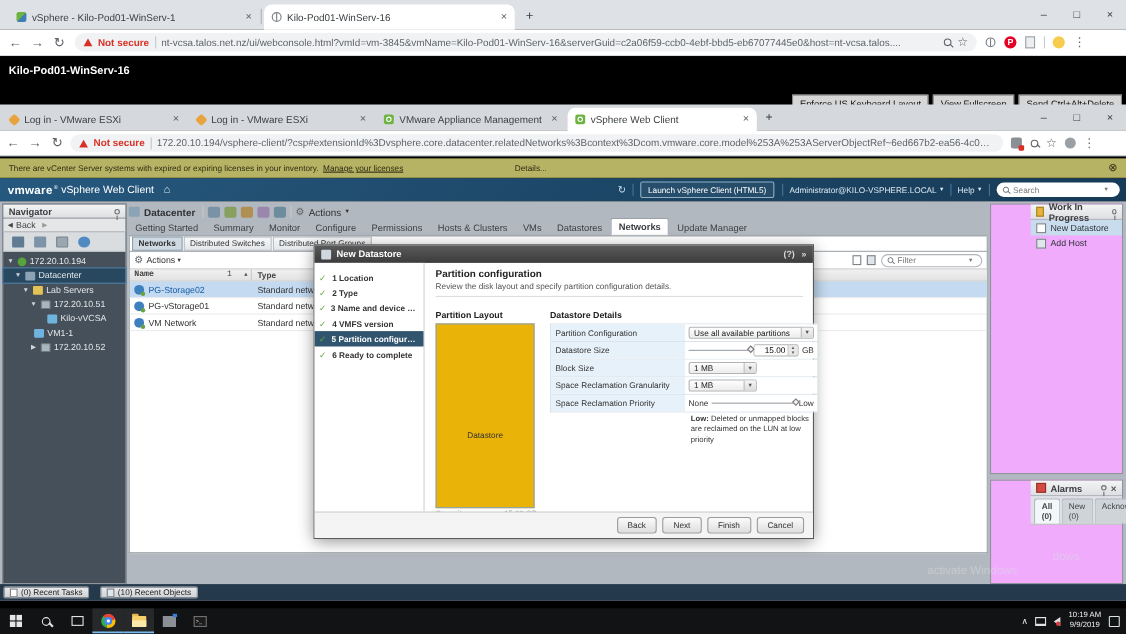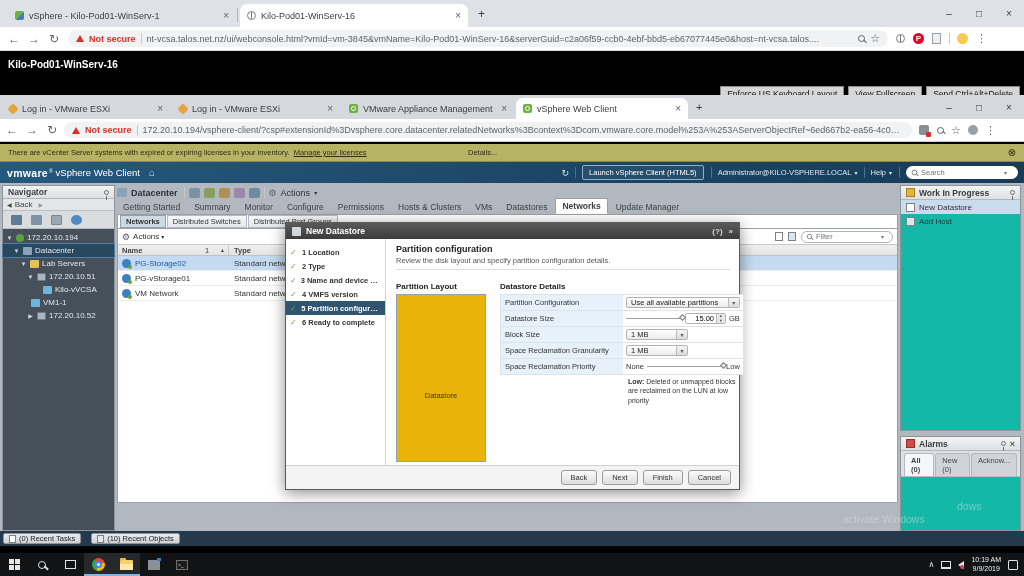--- a/index.html
+++ b/index.html
@@ -90,21 +90,21 @@
   .filterbox input { border:0; outline:0; width:62px; font-size:7.5px; background:transparent; color:#333; }
   .thead { height:12px; background:linear-gradient(#f0f0f0,#e2e2e2); border-top:1px solid #c9c9c9; border-bottom:1px solid #c2c2c2; display:flex; font-size:7.5px; color:#444; font-weight:bold; }
   .trow { height:15px; display:flex; align-items:center; font-size:8px; color:#333; border-bottom:1px solid #ececec; }
   .trow.sel { background:#c3daf0; }
   .pgico { width:9px; height:9px; border-radius:50%; background:#3e7fbf; position:relative; display:inline-block; }
   .pgico::after { content:""; position:absolute; right:-1px; bottom:-1px; width:4px; height:4px; background:#67a23c; border-radius:50%; }
   .statusbar { height:16px; background:linear-gradient(#f0f0f0,#dfdfdf); border:1px solid #aab0b6; border-top:1px solid #c4c8cc; display:flex; align-items:center; justify-content:flex-end; gap:7px; font-size:7.5px; color:#333; padding:0 8px; }
   .micon { width:8px; height:9px; border:1px solid #7c8288; background:#fdfdfd; display:inline-block; }
 
   
-  .rpanel { background:#14b8a6; border:1px solid #8f949a; }
+  .rpanel { background:#f0abfc; border:1px solid #8f949a;padding-left:36px; }
   .wipitem { height:14px; display:flex; align-items:center; gap:4px; font-size:8px; color:#2f3438; padding:0 5px; }
   .wipitem.sel { background:#c8dcee; }
   .alarmtabs { display:flex; gap:1px; font-size:7.5px; color:#444; padding:2px 3px 0; border-bottom:1px solid #b9bdc1; background:#dde1e5; }
   .atab { padding:2px 6px; border:1px solid #b4b9be; border-bottom:0; border-radius:3px 3px 0 0; background:#cfd4d9; }
   .atab.active { background:#f4f7fa; font-weight:bold; }
 
   
   .recentbar { left:0; top:531px; width:1024px; height:15px; background:#24394b; display:flex; align-items:center; gap:10px; padding:0 3px; }
   .recbtn { background:linear-gradient(#e9eaeb,#cfd2d5); border:1px solid #8f949a; border-radius:2px; font-size:7.5px; color:#222; height:11px; display:flex; align-items:center; gap:3px; padding:0 5px; }
 
@@ -397,21 +397,21 @@
           <span class="micon"></span>
           <span class="micon" style="background:#dfe6ec"></span>
           <span class="filterbox">
             <span class="mag" style="transform:scale(.75)"></span>
             <input placeholder="Filter" style="">
             <span style="font-size:6px; color:#777;">▾</span>
           </span>
         </span>
       </div>
       <div class="thead">
-        <span style="width:111px; padding-left:4px; display:flex; align-items:center; gap:11px; border-right:1px solid #c9c9c9;">
+        <span style="width:111px; padding-left:4px; display:flex; align-items:center; gap:11px; border-right:1px solid #c9c9c9;font-family:Liberation Mono, monospace;">
           <span>Name</span>
           <span style="margin-left:auto; font-weight:normal;">1</span>
           <span style="font-size:5px; margin-right:3px;">▲</span>
         </span>
         <span style="flex:1; padding-left:5px; display:flex; align-items:center;">
           <span>Type</span>
         </span>
       </div>
       <div class="trow sel">
         <span style="width:111px; padding-left:4px; display:flex; gap:4px; align-items:center;">

